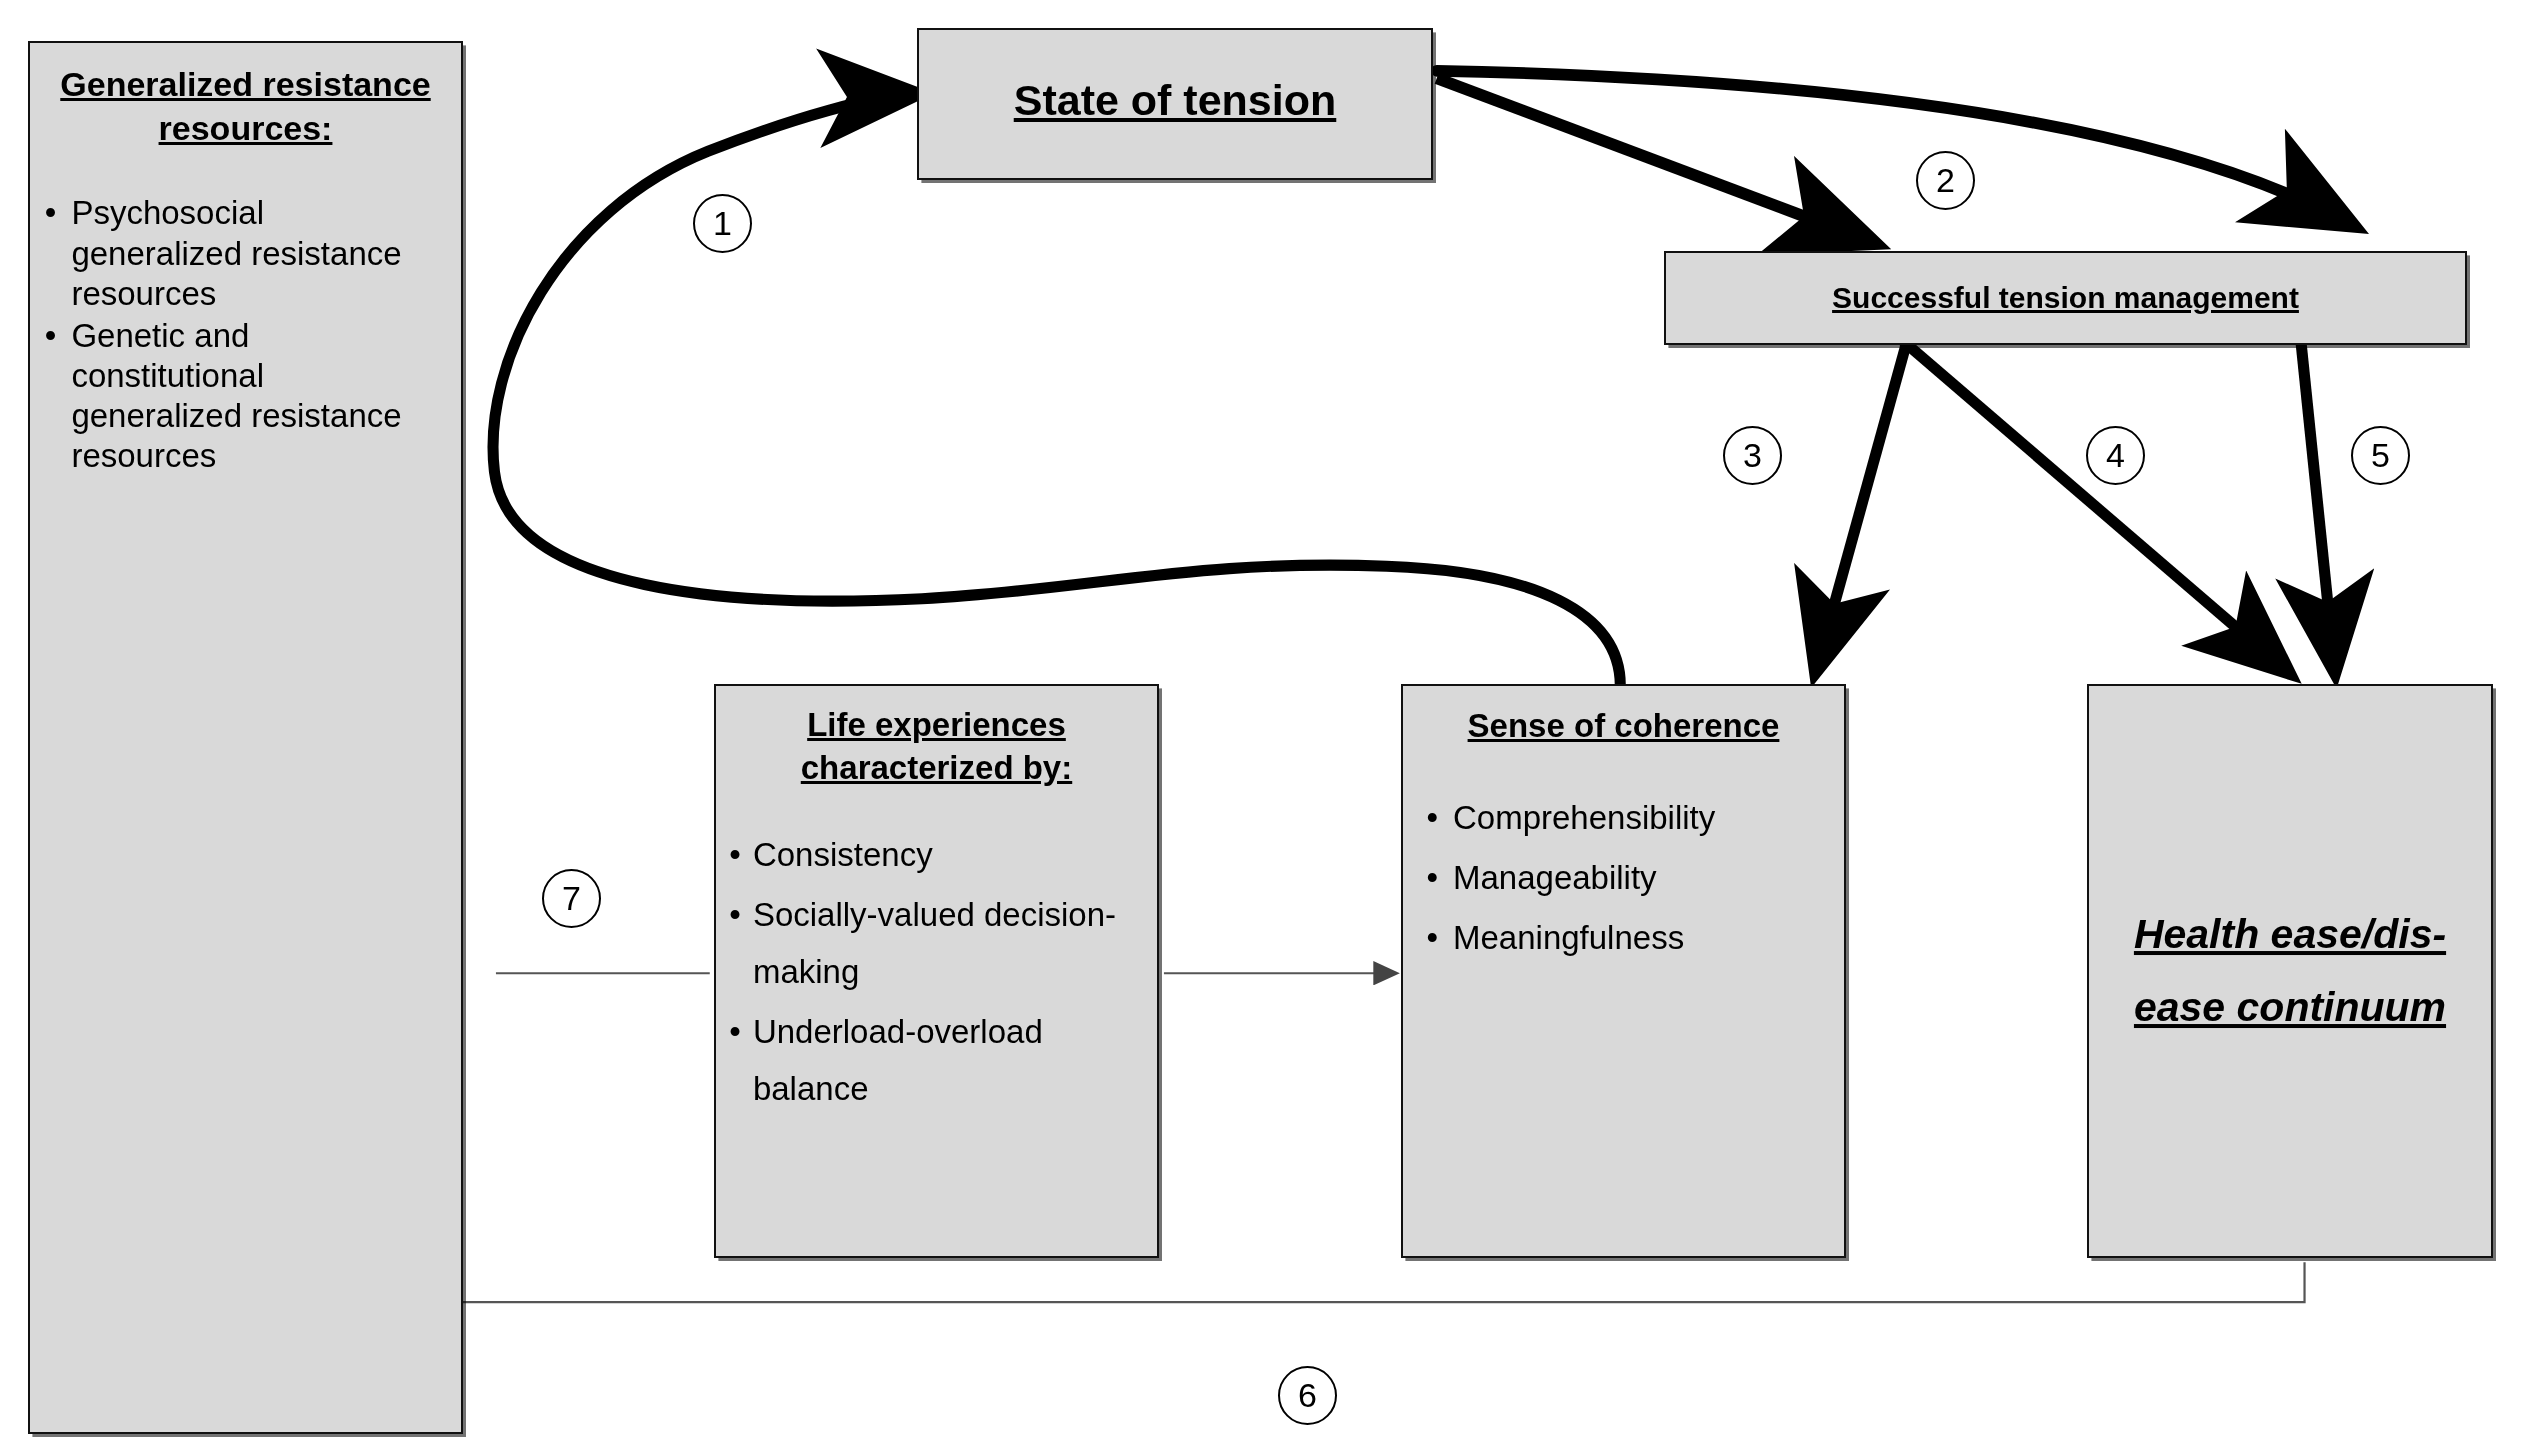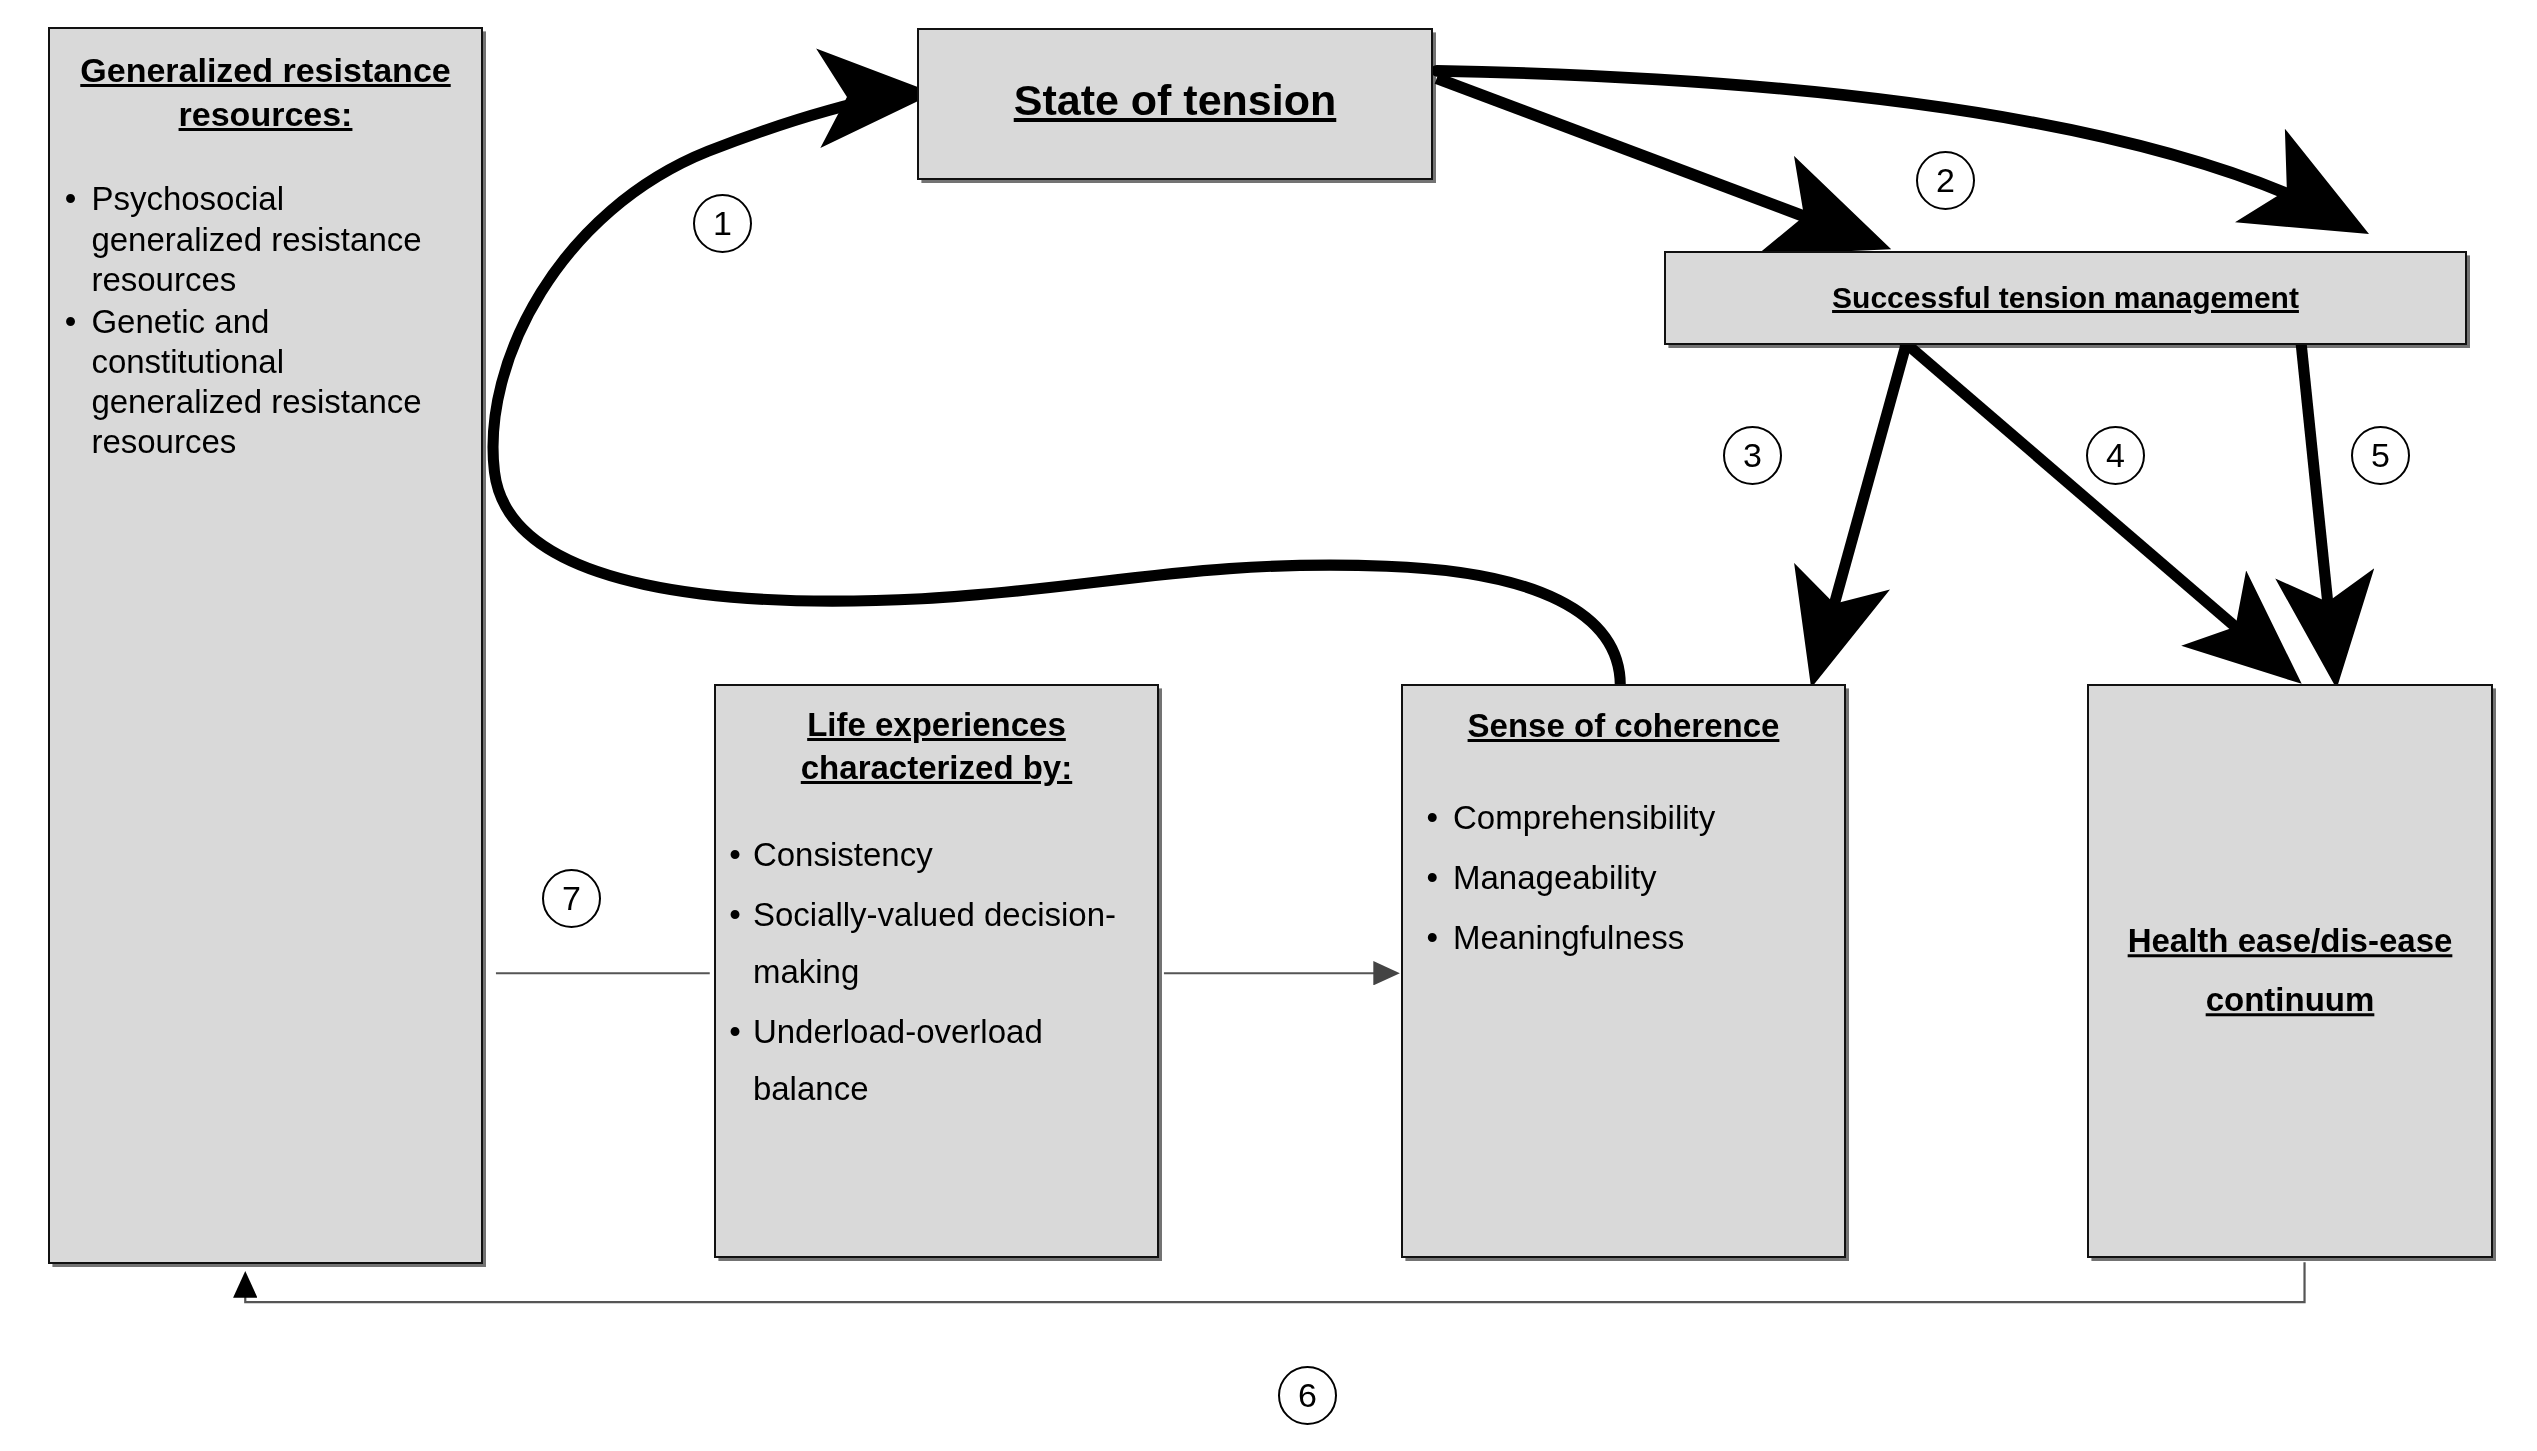--- a/index.html
+++ b/index.html
@@ -42,21 +42,21 @@
   }
   .bullets li::before {
     content: "\2022";
     position: absolute;
     left: 7.4px;
     top: 0;
   }
 
   
   #box-grr {
-    left: 28px;  top: 27px;  width: 435px;  height: 1237px; margin-left: 20px;
+    left: 28px;  top: 41px;  width: 435px;  height: 1393px;
   }
   #box-grr .box-title {
     font-size: 34px;
     margin: 19px 28px 0 28px;
   }
   #box-grr .bullets {
     font-size: 33px;
     margin: 43px 22px 0 7.4px;
     line-height: 1.22;
   }
@@ -116,23 +116,24 @@
     font-size: 33px;
     margin: 41px 11.8px 0 16px;
     line-height: 1.78;
   }
   #box-soc .bullets li { padding-left: 34px; }
 
   #box-health {
     left: 2087px; top: 684px; width: 406px; height: 574px;
   }
   #box-health .box-title {
-    font-size: 33px;
+    font-size: 41px;
     margin: 0 14.7px;
     line-height: 1.78;
+    font-style: italic;
   }
   #box-health .health-center {
     position: absolute;
     left: 0; right: 0; top: 50%;
     transform: translateY(-50%);
   }
 
   
   .marker {
     position: absolute;

